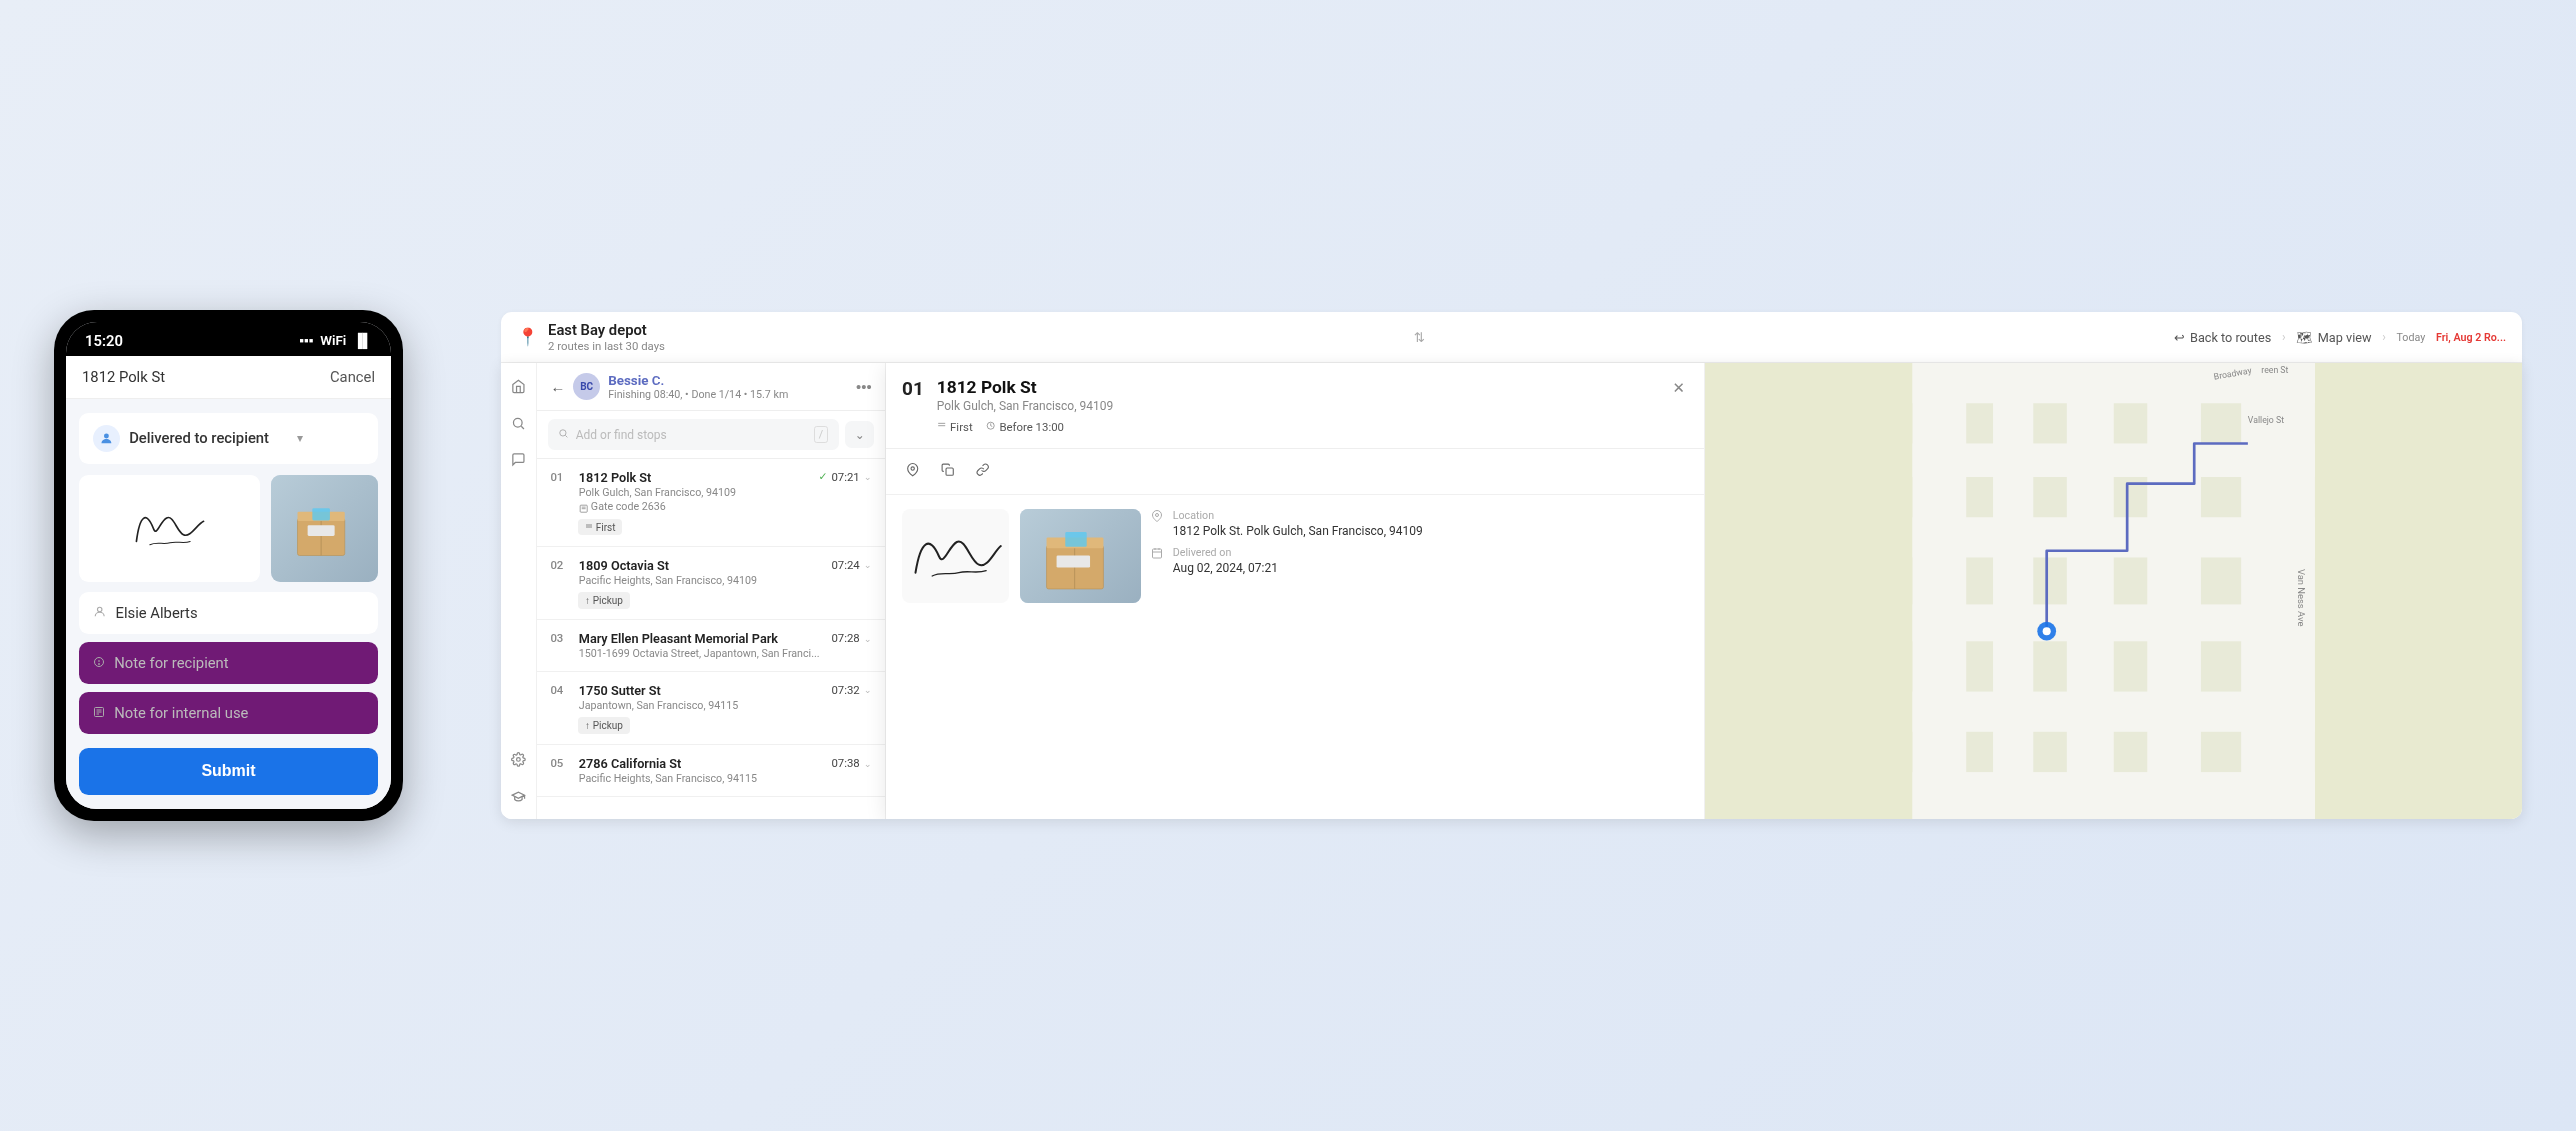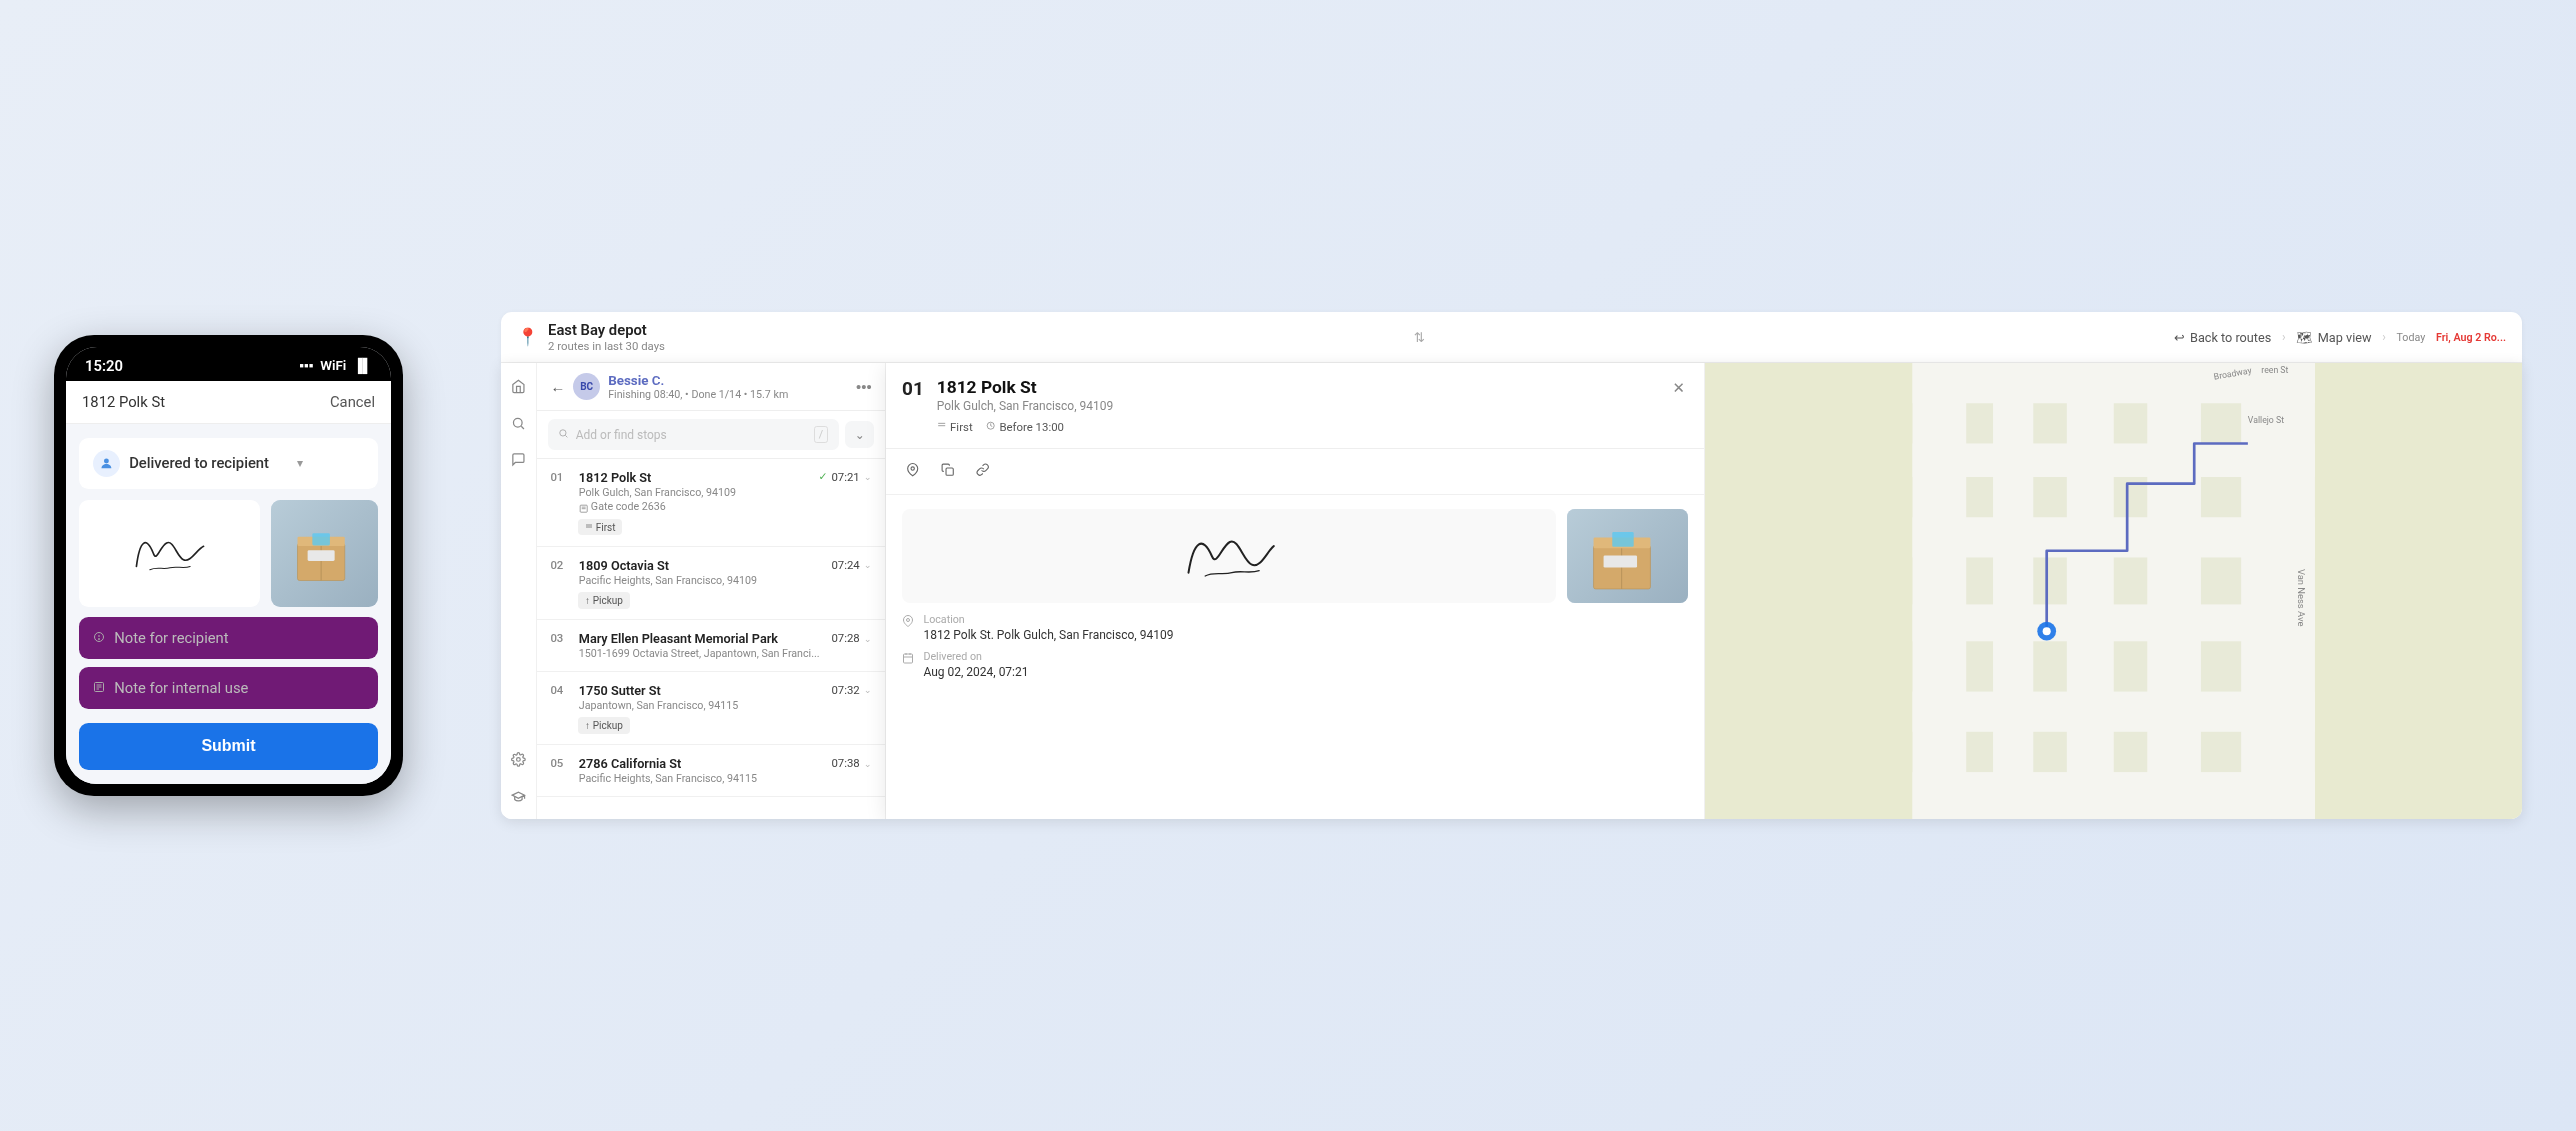--- a/index.html
+++ b/index.html
@@ -447,21 +447,21 @@
       color: #666;
       cursor: pointer;
       padding: 4px;
       border-radius: 5.4px;
     }
     .detail-body {
       flex: 1;
       padding: 13.4px 16px;
       overflow-y: auto;
       display: flex;
-      flex-direction: column;
+      flex-direction: row;
       gap: 10.7px;
     }
     .detail-signature-photo {
       display: flex;
       gap: 10.7px;
     }
     .detail-sig-box {
       flex: 1;
       background: #f9f9f9;
       border-radius: 8px;
@@ -626,20 +626,29 @@
                 <rect x="20" y="45" width="70" height="55" rx="3" fill="none" stroke="#b8935a" stroke-width="1"></rect>
                 <line x1="55" y1="45" x2="55" y2="100" stroke="#b8935a" stroke-width="1.5"></line>
                 <rect x="35" y="55" width="40" height="16" rx="2" fill="#e8e8e8"></rect>
                 <rect x="20" y="35" width="70" height="14" rx="2" fill="#e0b87a"></rect>
                 <rect x="42" y="30" width="26" height="18" rx="2" fill="#5bc8f0" opacity="0.8"></rect>
               </svg>
             </div>
           </div>
         </div>
         
+        <div class="recipient-row">
+          <span class="recipient-icon">
+            <svg width="13.4" height="13.4" viewBox="0 0 24 24" fill="none" stroke="#aaa" stroke-width="2">
+                <circle cx="12" cy="8" r="4"></circle>
+                <path d="M4 20c0-4 3.6-7 8-7s8 3 8 7"></path>
+              </svg>
+          </span>
+          <span class="recipient-name">Elsie Alberts</span>
+        </div>
         
         <div class="note-row">
           <span class="note-icon">
             <svg width="12" height="12" viewBox="0 0 24 24" fill="none" stroke="#aaa" stroke-width="2">
                 <circle cx="12" cy="12" r="9"></circle>
                 <line x1="12" y1="8" x2="12" y2="12"></line>
                 <circle cx="12" cy="16" r="1" fill="#aaa"></circle>
               </svg>
           </span>
           <span class="note-text">Note for recipient</span>

